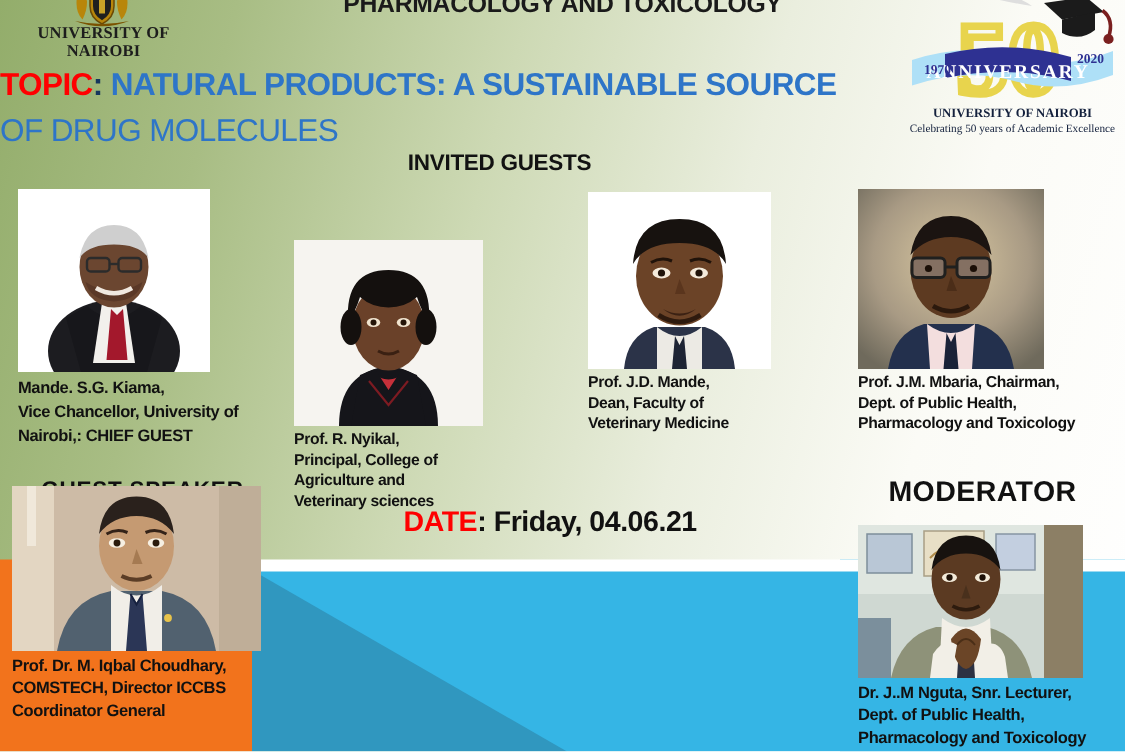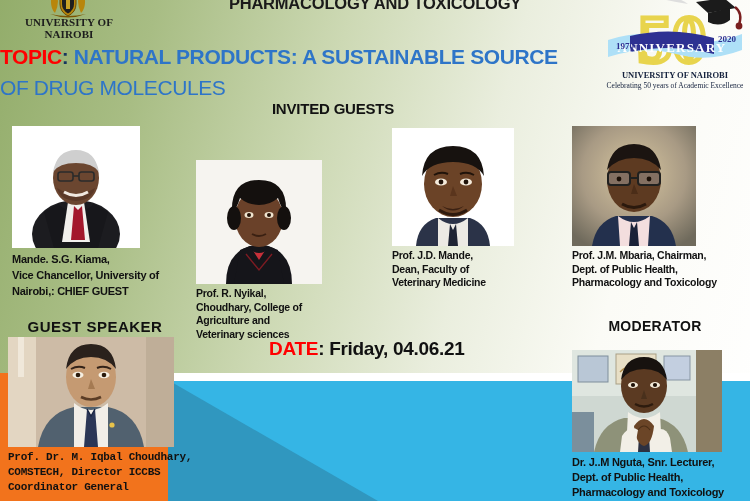--- a/index.html
+++ b/index.html
@@ -97,25 +97,25 @@
   #guest-3 .photo{width:124px;height:120px;}
   #guest-3 .cap{width:178px;}
 
   
   #guest-speaker-label{
     position:absolute;left:10px;top:318px;width:170px;text-align:center;
     font-size:15px;font-weight:bold;color:#111111;letter-spacing:0.5px;
   }
   #moderator-label{
     position:absolute;left:560px;top:318px;width:190px;text-align:center;
-    font-size:14px;font-weight:bold;color:#111111;letter-spacing:0.3px;
-  }
-
-  
-  #speaker-card{position:absolute;left:8px;top:337px;font-family:Liberation Mono, monospace;}
+    font-size:19px;font-weight:bold;color:#111111;letter-spacing:0.3px;
+  }
+
+  
+  #speaker-card{position:absolute;left:8px;top:324px;}
   #speaker-card .photo{width:166px;height:110px;}
   #speaker-card .cap{width:190px;color:#111111;font-size:11px;line-height:15px;}
 
   #moderator-card{position:absolute;left:572px;top:350px;}
   #moderator-card .photo{width:150px;height:102px;}
   #moderator-card .cap{width:186px;color:#111111;font-size:11px;line-height:15px;}
 
   
   #datetime{position:absolute;left:245px;top:336px;width:330px;}
   #date-row,#time-row{
@@ -227,21 +227,21 @@
         <ellipse cx="88" cy="58" rx="7" ry="12" fill="#14100e"></ellipse>
         <ellipse cx="53" cy="55" rx="4.5" ry="3" fill="#f0e4cf"></ellipse>
         <ellipse cx="73" cy="55" rx="4.5" ry="3" fill="#f0e4cf"></ellipse>
         <circle cx="53" cy="55" r="2" fill="#241408"></circle>
         <circle cx="73" cy="55" r="2" fill="#241408"></circle>
         <path d="M56 74 q7 4 14 0" stroke="#3a2012" stroke-width="2" fill="none"></path>
       </svg>
     </div>
     <div class="cap">
       <div>Prof. R. Nyikal,</div>
-      <div>Choudhary, College of</div>
+      <div>Principal, College of</div>
       <div>Agriculture and</div>
       <div>Veterinary sciences</div>
     </div>
   </div>
 
   <div class="guest" id="guest-2">
     <div class="photo">
       <svg width="122" height="118" viewBox="0 0 122 118">
         <rect width="122" height="118" fill="#ffffff"></rect>
         <path d="M24 118 q2 -22 20 -28 l34 0 q18 6 20 28 z" fill="#2b3348"></path>

